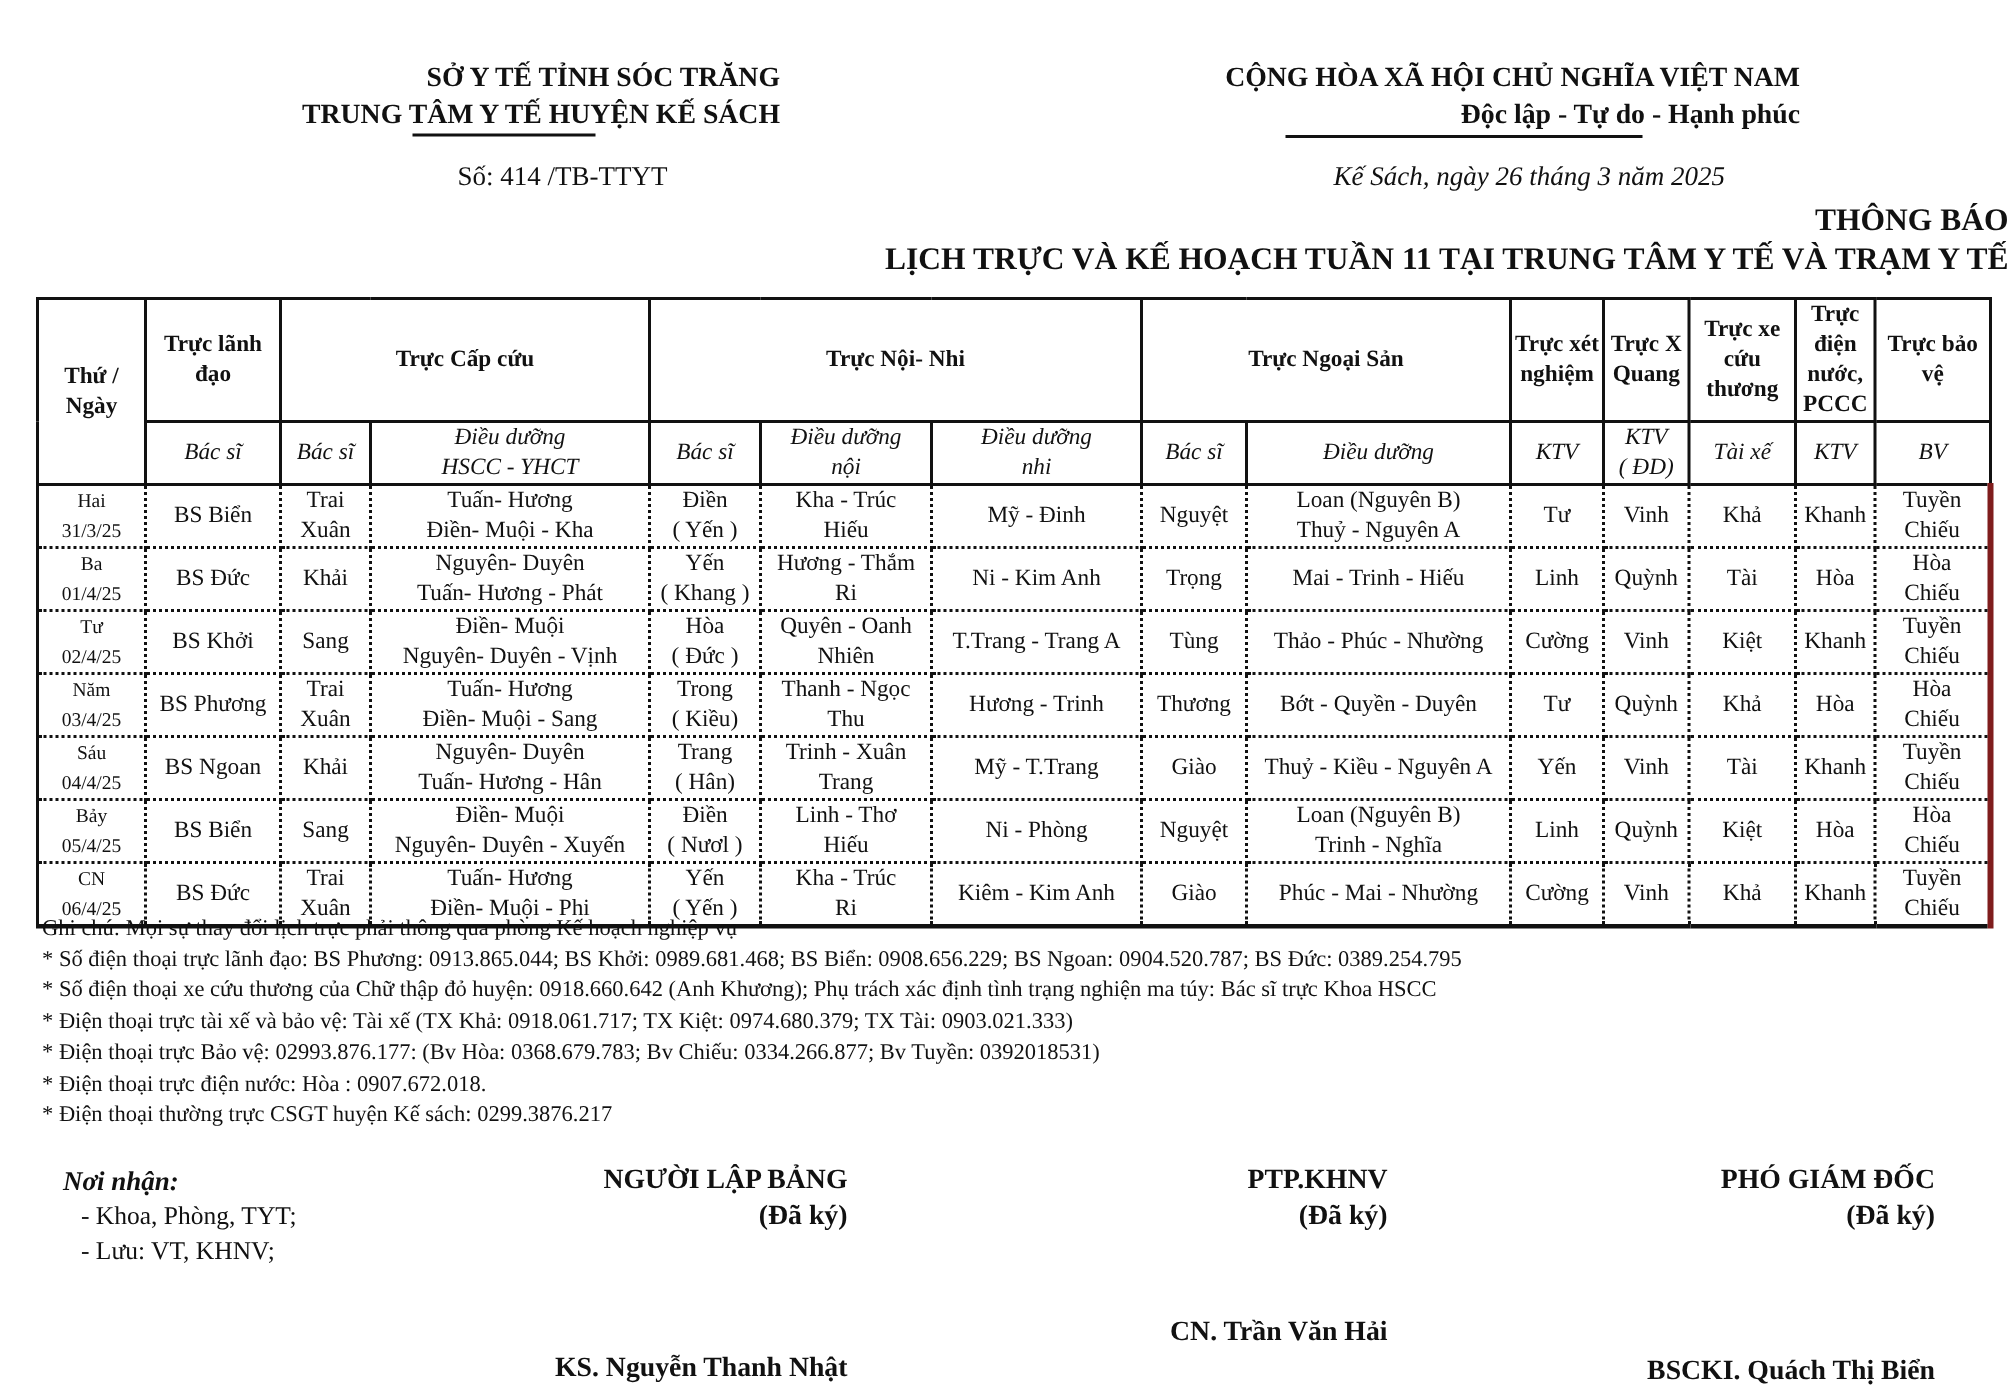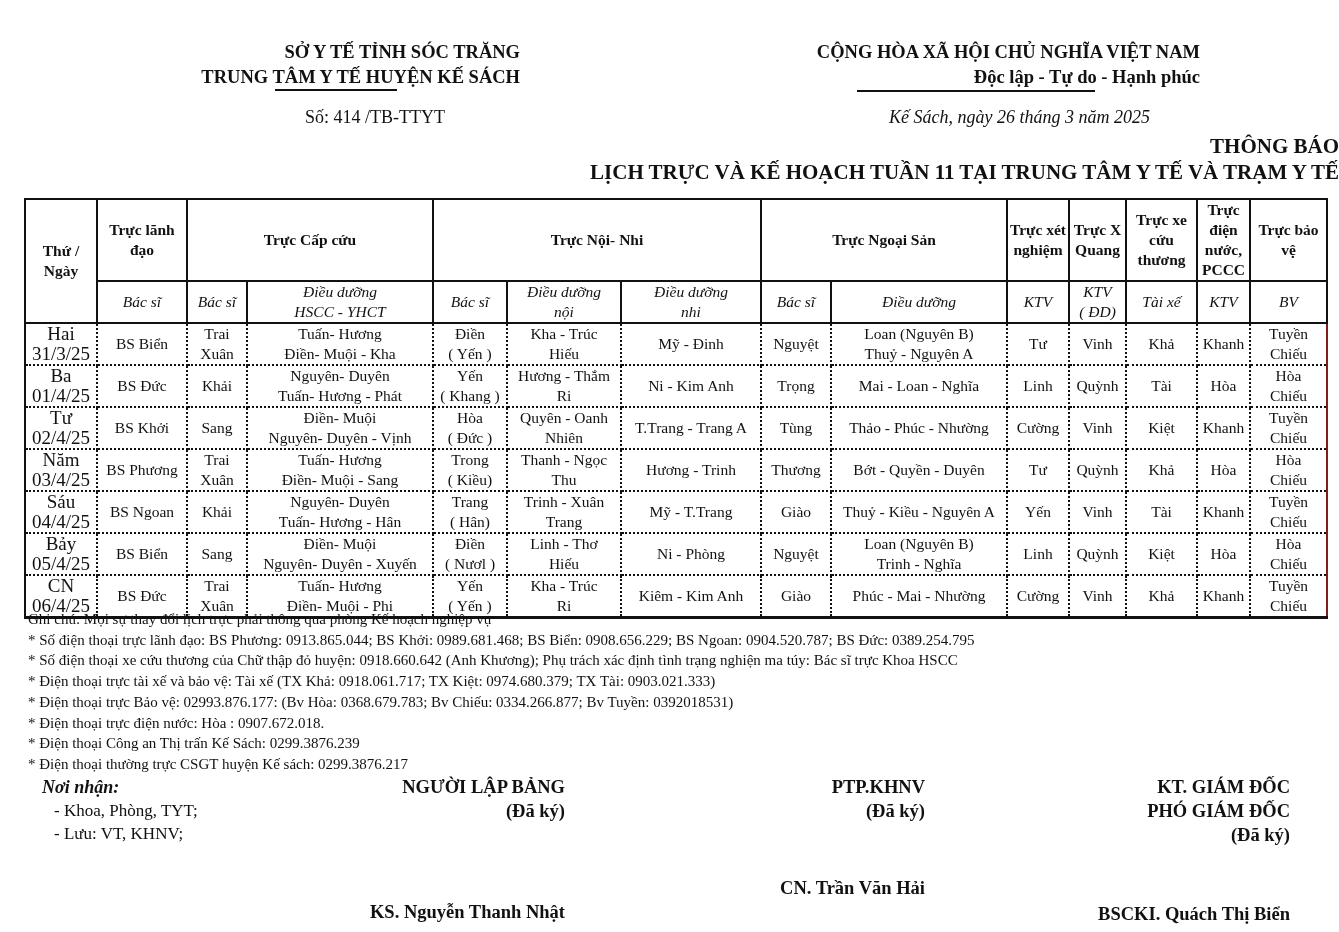--- a/index.html
+++ b/index.html
@@ -13,23 +13,23 @@
   .sub { font-size:18px; }
   .title1 { left:0; width:1339px; top:134px; font-size:21px; font-weight:bold; }
   .title2 { left:0; width:1339px; top:160px; font-size:21px; font-weight:bold; }
 
   table.sched { position:absolute; left:24px; top:198px; border-collapse:collapse; table-layout:fixed; font-size:15.5px; }
   table.sched td, table.sched th { text-align:center; vertical-align:middle; padding:0 2px; line-height:20px; overflow:hidden; }
   table.sched th { font-weight:bold; border:2px solid #111; }
   table.sched th.it { font-style:italic; font-weight:normal; }
   table.sched td { border:2px dotted #111; }
   table.sched tbody tr td:first-child { border-left:2px solid #111; }
-  table.sched tbody tr td:last-child { border-right:2px solid #7f1d1d; }
+  table.sched tbody tr td:last-child { border-right:4px solid #7f1d1d; }
   table.sched tbody tr:last-child td { border-bottom:3px solid #111; }
-  .dayc { font-size:19px; line-height:20px; }
+  .dayc { font-size:13px; line-height:20px; }
   .two { display:block; }
 
   .notes { left:28px; top:609px; width:1300px; font-size:15px; line-height:20.7px; }
   .notes .b { font-weight:normal;margin-top:28px; }
   .sig { font-size:18.5px; font-weight:bold; line-height:24px; }
   .recv { left:42px; top:776px; font-size:17px; line-height:23px; }
 </style>
 </head>
 <body>
 
@@ -164,21 +164,21 @@
       <td>
           <span class="two">Yến</span>
           <span class="two">( Khang )</span>
         </td>
       <td>
           <span class="two">Hương - Thắm</span>
           <span class="two">Ri</span>
         </td>
       <td>Ni - Kim Anh</td>
       <td>Trọng</td>
-      <td>Mai - Loan - Nghĩa</td>
+      <td>Mai - Trinh - Hiếu</td>
       <td>Linh</td>
       <td>Quỳnh</td>
       <td>Tài</td>
       <td>Hòa</td>
       <td>
           <span class="two">Hòa</span>
           <span class="two">Chiếu</span>
         </td>
     </tr>
     <tr style="height:41px;">
@@ -348,21 +348,20 @@
   </tbody>
 </table>
 
 <div class="abs notes">
   <div><span class="b">Ghi chú:</span><span> Mọi sự thay đổi lịch trực phải thông qua phòng Kế hoạch nghiệp vụ</span></div>
   <div>* Số điện thoại trực lãnh đạo: BS Phương: 0913.865.044; BS Khởi:  0989.681.468; BS Biển: 0908.656.229; BS Ngoan: 0904.520.787; BS Đức: 0389.254.795</div>
   <div>* Số điện thoại xe cứu thương của Chữ thập đỏ huyện: 0918.660.642 (Anh Khương); Phụ trách xác định tình trạng nghiện ma túy: Bác sĩ trực Khoa HSCC</div>
   <div>* Điện thoại trực tài xế và bảo vệ: Tài  xế (TX  Khả: 0918.061.717;  TX Kiệt: 0974.680.379; TX Tài: 0903.021.333)</div>
   <div>* Điện thoại trực Bảo vệ: 02993.876.177: (Bv Hòa: 0368.679.783; Bv Chiếu: 0334.266.877; Bv Tuyền: 0392018531)</div>
   <div>* Điện thoại trực điện nước: Hòa : 0907.672.018.</div>
-  <div>* Điện thoại Công an Thị trấn Kế Sách: 0299.3876.239</div>
   <div>* Điện thoại thường trực CSGT huyện Kế sách: 0299.3876.217</div>
 </div>
 
 <div class="abs recv">
   <div style="font-weight:bold; font-style:italic; font-size:18px;">Nơi nhận:</div>
   <div style="padding-left:12px;">- Khoa, Phòng, TYT;</div>
   <div style="padding-left:12px;">- Lưu: VT, KHNV;</div>
 </div>
 
 <div class="abs sig center" style="left:300px; top:775px; width:265px;">
@@ -371,17 +370,16 @@
 </div>
 <div class="abs sig center" style="left:300px; top:900px; width:265px;">KS. Nguyễn Thanh Nhật</div>
 
 <div class="abs sig center" style="left:700px; top:775px; width:225px;">
   <div>PTP.KHNV</div>
   <div>(Đã ký)</div>
 </div>
 <div class="abs sig center" style="left:700px; top:876px; width:225px;">CN. Trần Văn Hải</div>
 
 <div class="abs sig center" style="left:1040px; top:775px; width:250px;">
-  <div>KT. GIÁM ĐỐC</div>
   <div>PHÓ GIÁM ĐỐC</div>
   <div>(Đã ký)</div>
 </div>
 <div class="abs sig center" style="left:1040px; top:876px; width:250px;margin-top:26px;">BSCKI. Quách Thị Biển</div>
 
 </body></html>

